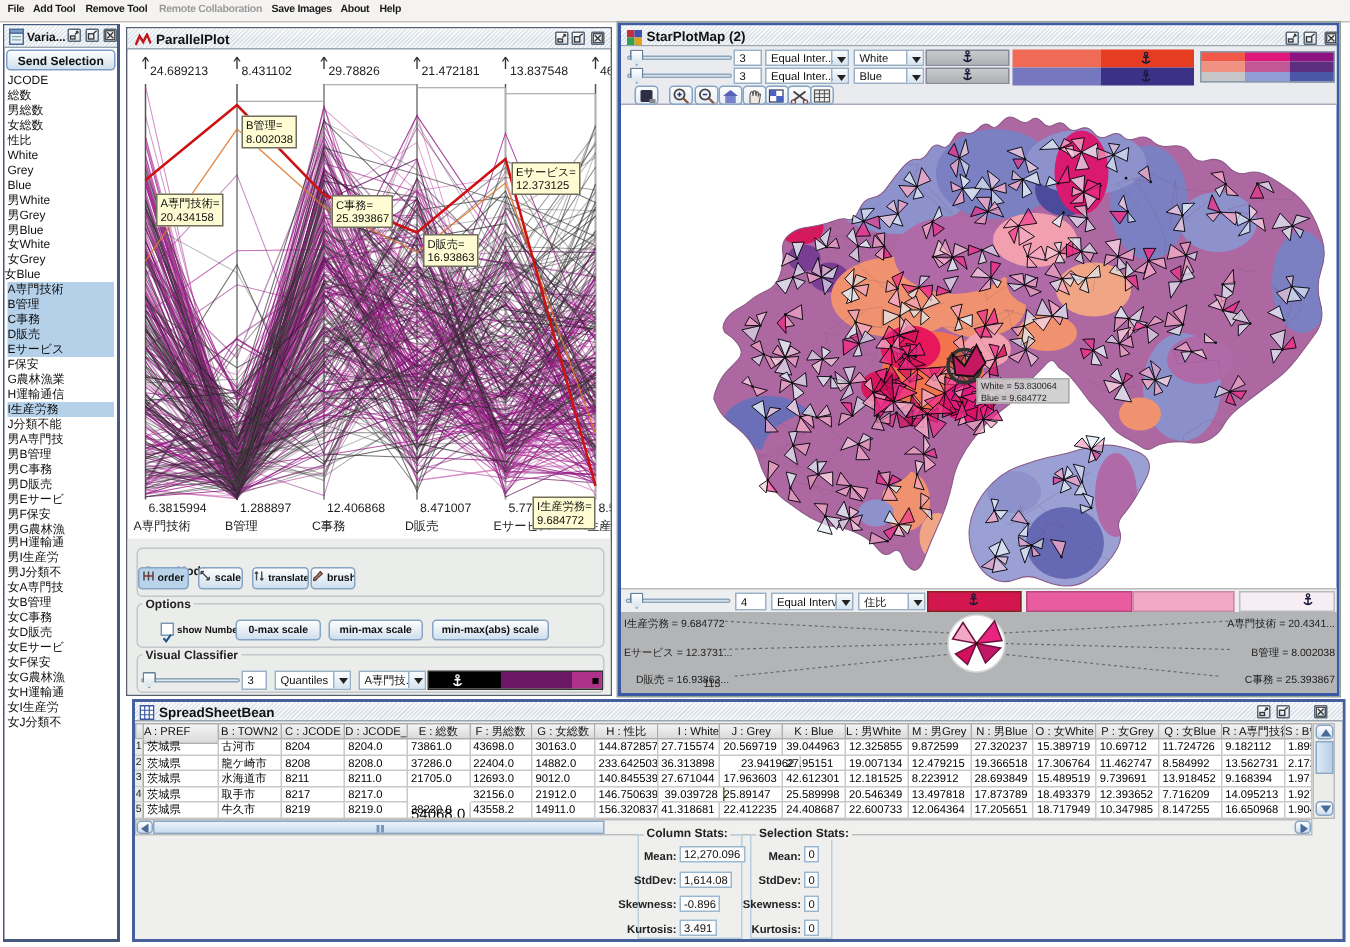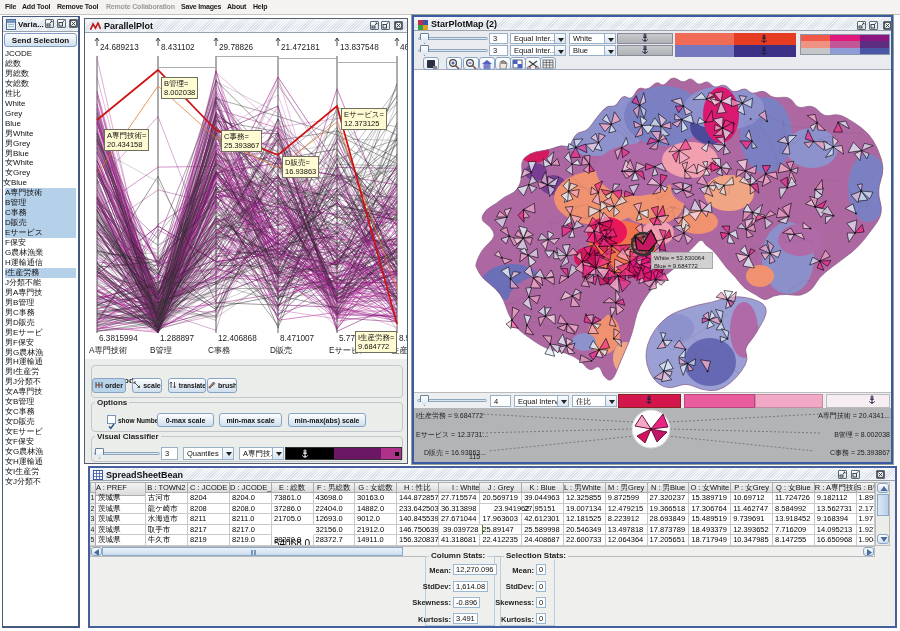--- a/index.html
+++ b/index.html
@@ -1526,21 +1526,21 @@
       <div class="abs" style="left:641.2px;top:56.8px;width:41.8px;height:10.6px;border-right:1px solid #c9c9c9;border-bottom:1px solid #c9c9c9;font-size:7.5px;line-height:10px;padding-left:2px;overflow:hidden;white-space:nowrap;color:#000">12.393652</div>
       <div class="abs" style="left:683px;top:56.8px;width:41.8px;height:10.6px;border-right:1px solid #c9c9c9;border-bottom:1px solid #c9c9c9;font-size:7.5px;line-height:10px;padding-left:2px;overflow:hidden;white-space:nowrap;color:#000">7.716209</div>
       <div class="abs" style="left:724.8px;top:56.8px;width:41.8px;height:10.6px;border-right:1px solid #c9c9c9;border-bottom:1px solid #c9c9c9;font-size:7.5px;line-height:10px;padding-left:2px;overflow:hidden;white-space:nowrap;color:#000">14.095213</div>
       <div class="abs" style="left:766.6px;top:56.8px;width:18.4px;height:10.6px;border-right:1px solid #c9c9c9;border-bottom:1px solid #c9c9c9;font-size:7.5px;line-height:10px;padding-left:2px;overflow:hidden;white-space:nowrap;color:#000">1.92720</div>
       <div class="abs" style="left:0px;top:67.4px;width:6px;height:10.6px;background:#eaeaea;border-right:1px solid #aaa;border-bottom:1px solid #c9c9c9;font-size:7px;line-height:10px;color:#222;text-align:center">5</div>
       <div class="abs" style="left:6px;top:67.4px;width:49.7px;height:10.6px;border-right:1px solid #c9c9c9;border-bottom:1px solid #c9c9c9;font-size:7.5px;line-height:10px;padding-left:2px;overflow:hidden;white-space:nowrap;color:#000">茨城県</div>
       <div class="abs" style="left:55.7px;top:67.4px;width:42.4px;height:10.6px;border-right:1px solid #c9c9c9;border-bottom:1px solid #c9c9c9;font-size:7.5px;line-height:10px;padding-left:2px;overflow:hidden;white-space:nowrap;color:#000">牛久市</div>
       <div class="abs" style="left:98.1px;top:67.4px;width:42.0px;height:10.6px;border-right:1px solid #c9c9c9;border-bottom:1px solid #c9c9c9;font-size:7.5px;line-height:10px;padding-left:2px;overflow:hidden;white-space:nowrap;color:#000">8219</div>
       <div class="abs" style="left:140.1px;top:67.4px;width:41.9px;height:10.6px;border-right:1px solid #c9c9c9;border-bottom:1px solid #c9c9c9;font-size:7.5px;line-height:10px;padding-left:2px;overflow:hidden;white-space:nowrap;color:#000">8219.0</div>
       <div class="abs" style="left:182px;top:67.4px;width:41.5px;height:10.6px;border-right:1px solid #c9c9c9;border-bottom:1px solid #c9c9c9;font-size:7.5px;line-height:10px;padding-left:2px;overflow:hidden;white-space:nowrap;color:#000">38220.0</div>
-      <div class="abs" style="left:223.5px;top:67.4px;width:41.5px;height:10.6px;border-right:1px solid #c9c9c9;border-bottom:1px solid #c9c9c9;font-size:7.5px;line-height:10px;padding-left:2px;overflow:hidden;white-space:nowrap;color:#000">28372.7</div>
+      <div class="abs" style="left:223.5px;top:67.4px;width:41.5px;height:10.6px;border-right:1px solid #c9c9c9;border-bottom:1px solid #c9c9c9;font-size:7.5px;line-height:10px;padding-left:2px;overflow:hidden;white-space:nowrap;color:#000">43558.2</div>
       <div class="abs" style="left:265px;top:67.4px;width:42.0px;height:10.6px;border-right:1px solid #c9c9c9;border-bottom:1px solid #c9c9c9;font-size:7.5px;line-height:10px;padding-left:2px;overflow:hidden;white-space:nowrap;color:#000">14911.0</div>
       <div class="abs" style="left:307px;top:67.4px;width:41.9px;height:10.6px;border-right:1px solid #c9c9c9;border-bottom:1px solid #c9c9c9;font-size:7.5px;line-height:10px;padding-left:2px;overflow:hidden;white-space:nowrap;color:#000">156.320837</div>
       <div class="abs" style="left:348.9px;top:67.4px;width:41.5px;height:10.6px;border-right:1px solid #c9c9c9;border-bottom:1px solid #c9c9c9;font-size:7.5px;line-height:10px;padding-left:2px;overflow:hidden;white-space:nowrap;color:#000">41.318681</div>
       <div class="abs" style="left:390.4px;top:67.4px;width:41.8px;height:10.6px;border-right:1px solid #c9c9c9;border-bottom:1px solid #c9c9c9;font-size:7.5px;line-height:10px;padding-left:2px;overflow:hidden;white-space:nowrap;color:#000">22.412235</div>
       <div class="abs" style="left:432.2px;top:67.4px;width:41.8px;height:10.6px;border-right:1px solid #c9c9c9;border-bottom:1px solid #c9c9c9;font-size:7.5px;line-height:10px;padding-left:2px;overflow:hidden;white-space:nowrap;color:#000">24.408687</div>
       <div class="abs" style="left:474px;top:67.4px;width:41.8px;height:10.6px;border-right:1px solid #c9c9c9;border-bottom:1px solid #c9c9c9;font-size:7.5px;line-height:10px;padding-left:2px;overflow:hidden;white-space:nowrap;color:#000">22.600733</div>
       <div class="abs" style="left:515.8px;top:67.4px;width:41.8px;height:10.6px;border-right:1px solid #c9c9c9;border-bottom:1px solid #c9c9c9;font-size:7.5px;line-height:10px;padding-left:2px;overflow:hidden;white-space:nowrap;color:#000">12.064364</div>
       <div class="abs" style="left:557.6px;top:67.4px;width:41.8px;height:10.6px;border-right:1px solid #c9c9c9;border-bottom:1px solid #c9c9c9;font-size:7.5px;line-height:10px;padding-left:2px;overflow:hidden;white-space:nowrap;color:#000">17.205651</div>
       <div class="abs" style="left:599.4px;top:67.4px;width:41.8px;height:10.6px;border-right:1px solid #c9c9c9;border-bottom:1px solid #c9c9c9;font-size:7.5px;line-height:10px;padding-left:2px;overflow:hidden;white-space:nowrap;color:#000">18.717949</div>
       <div class="abs" style="left:641.2px;top:67.4px;width:41.8px;height:10.6px;border-right:1px solid #c9c9c9;border-bottom:1px solid #c9c9c9;font-size:7.5px;line-height:10px;padding-left:2px;overflow:hidden;white-space:nowrap;color:#000">10.347985</div>

